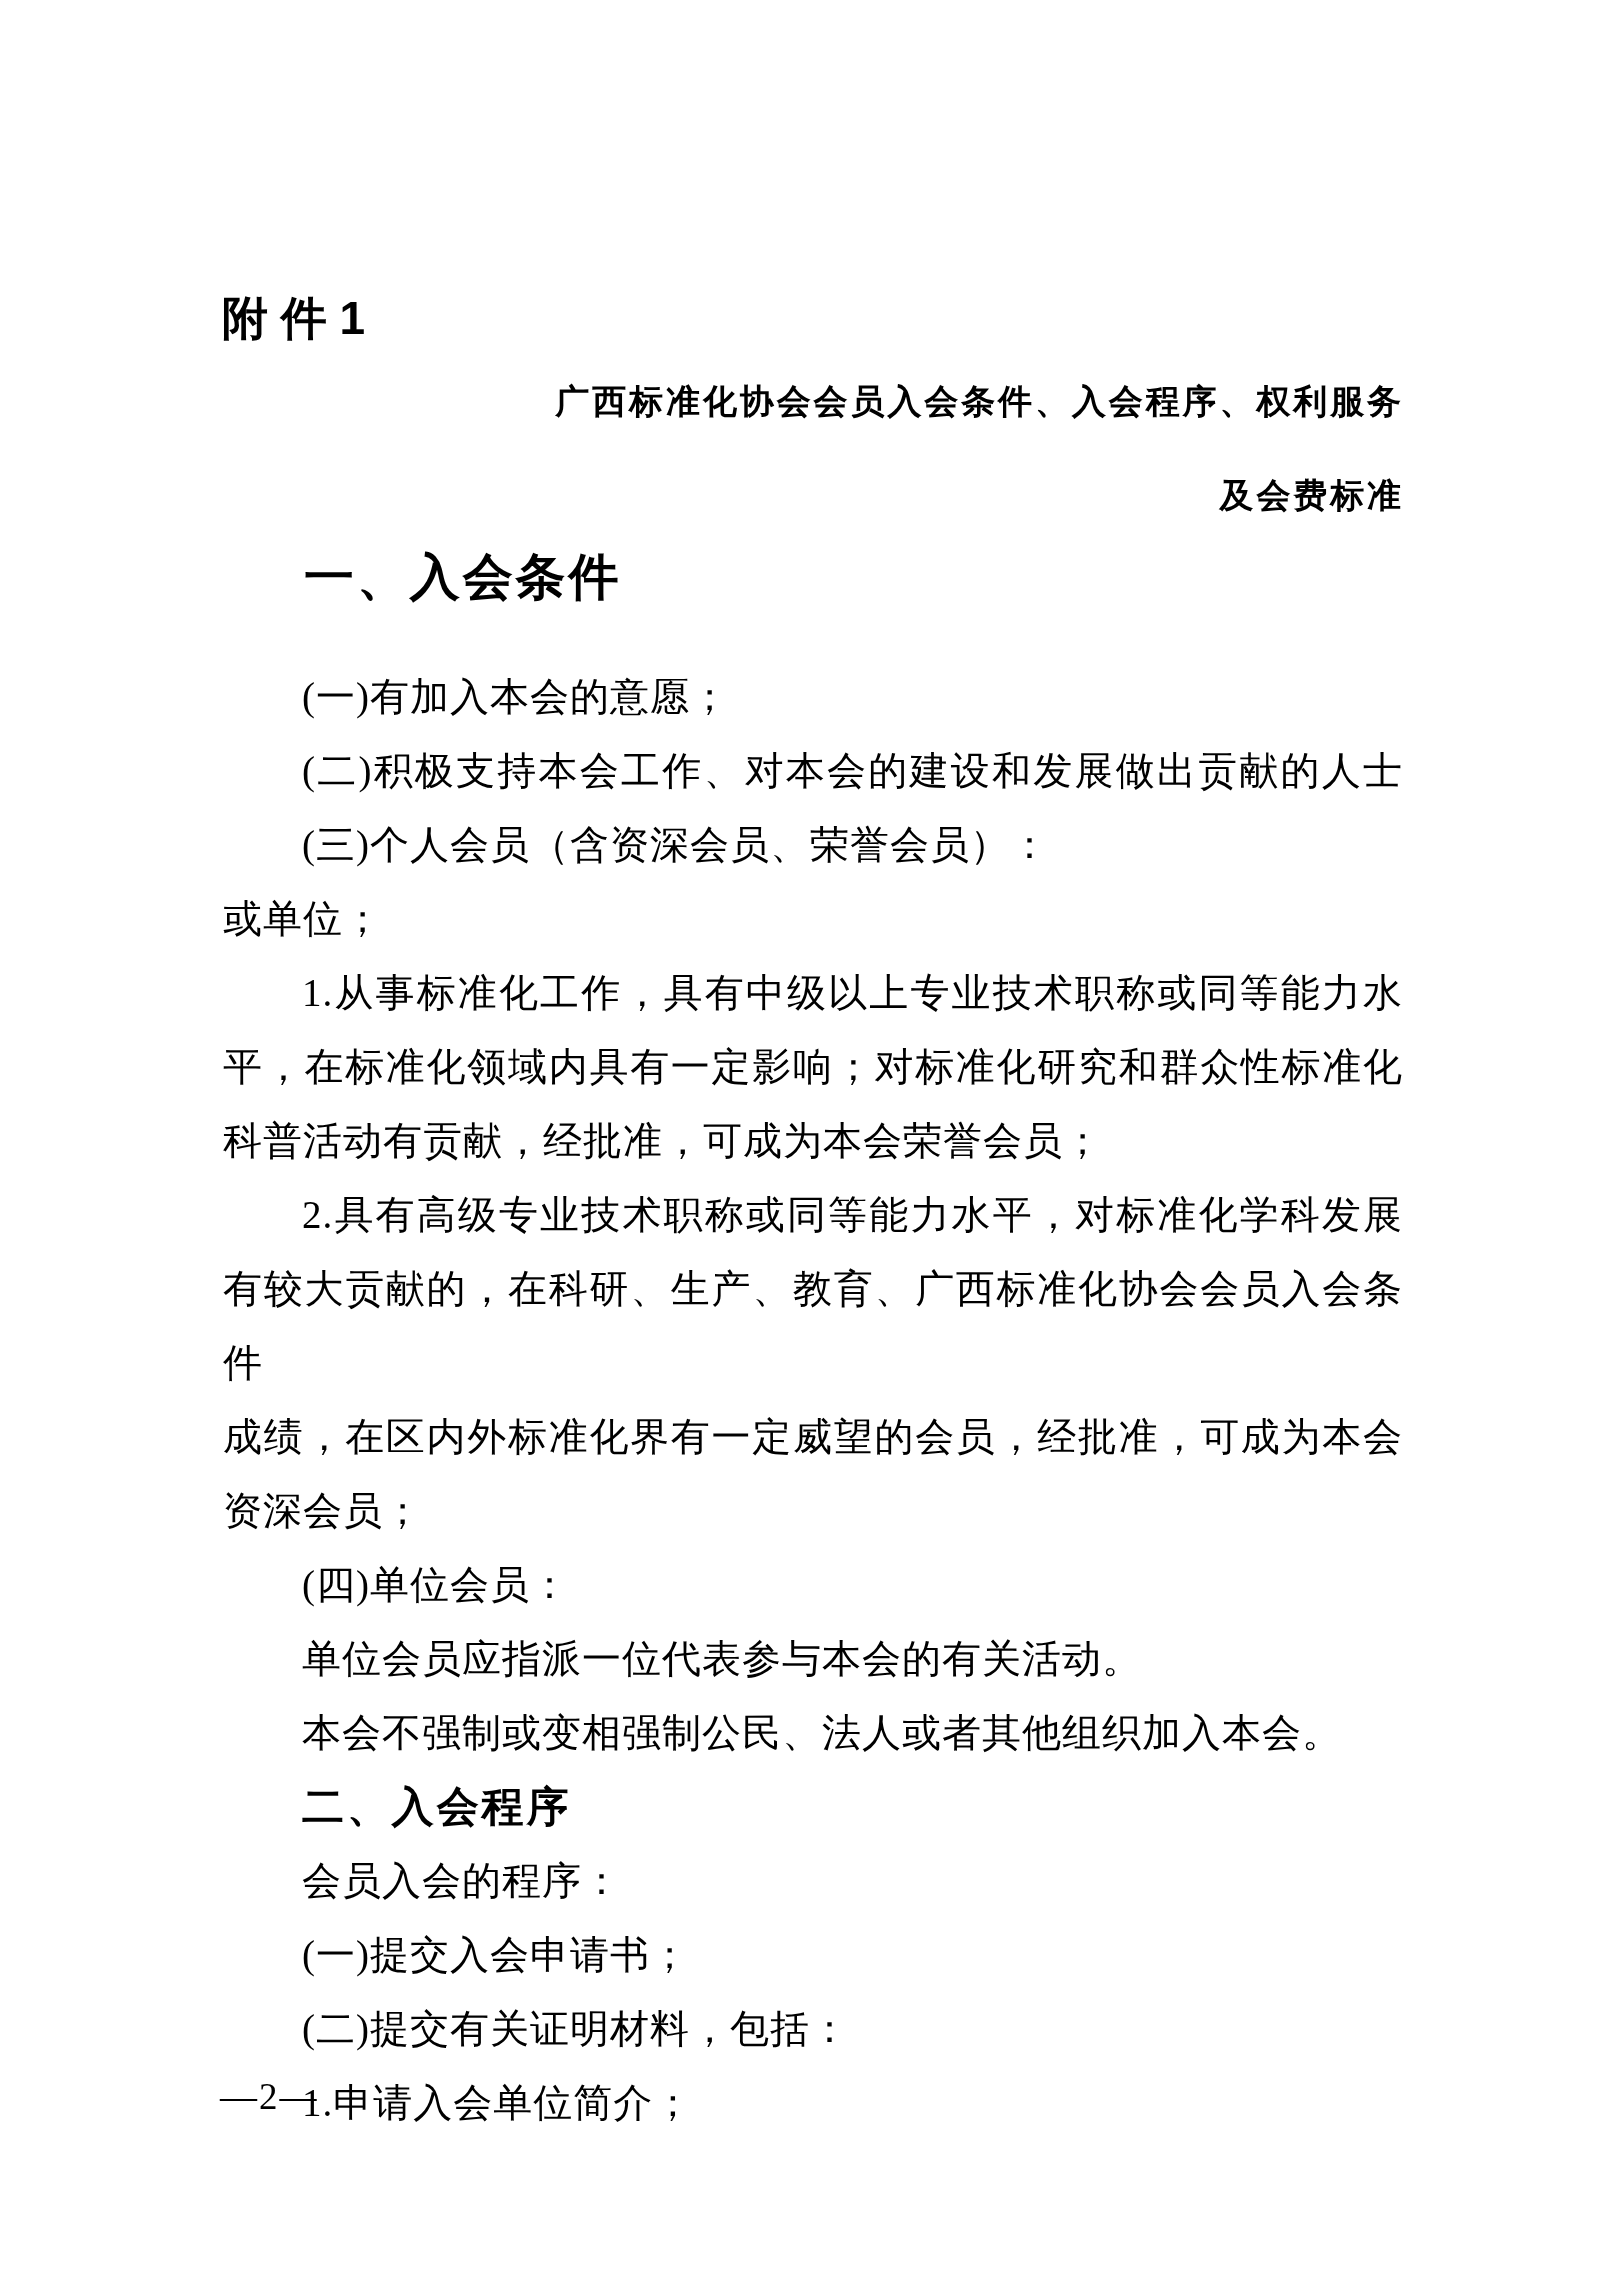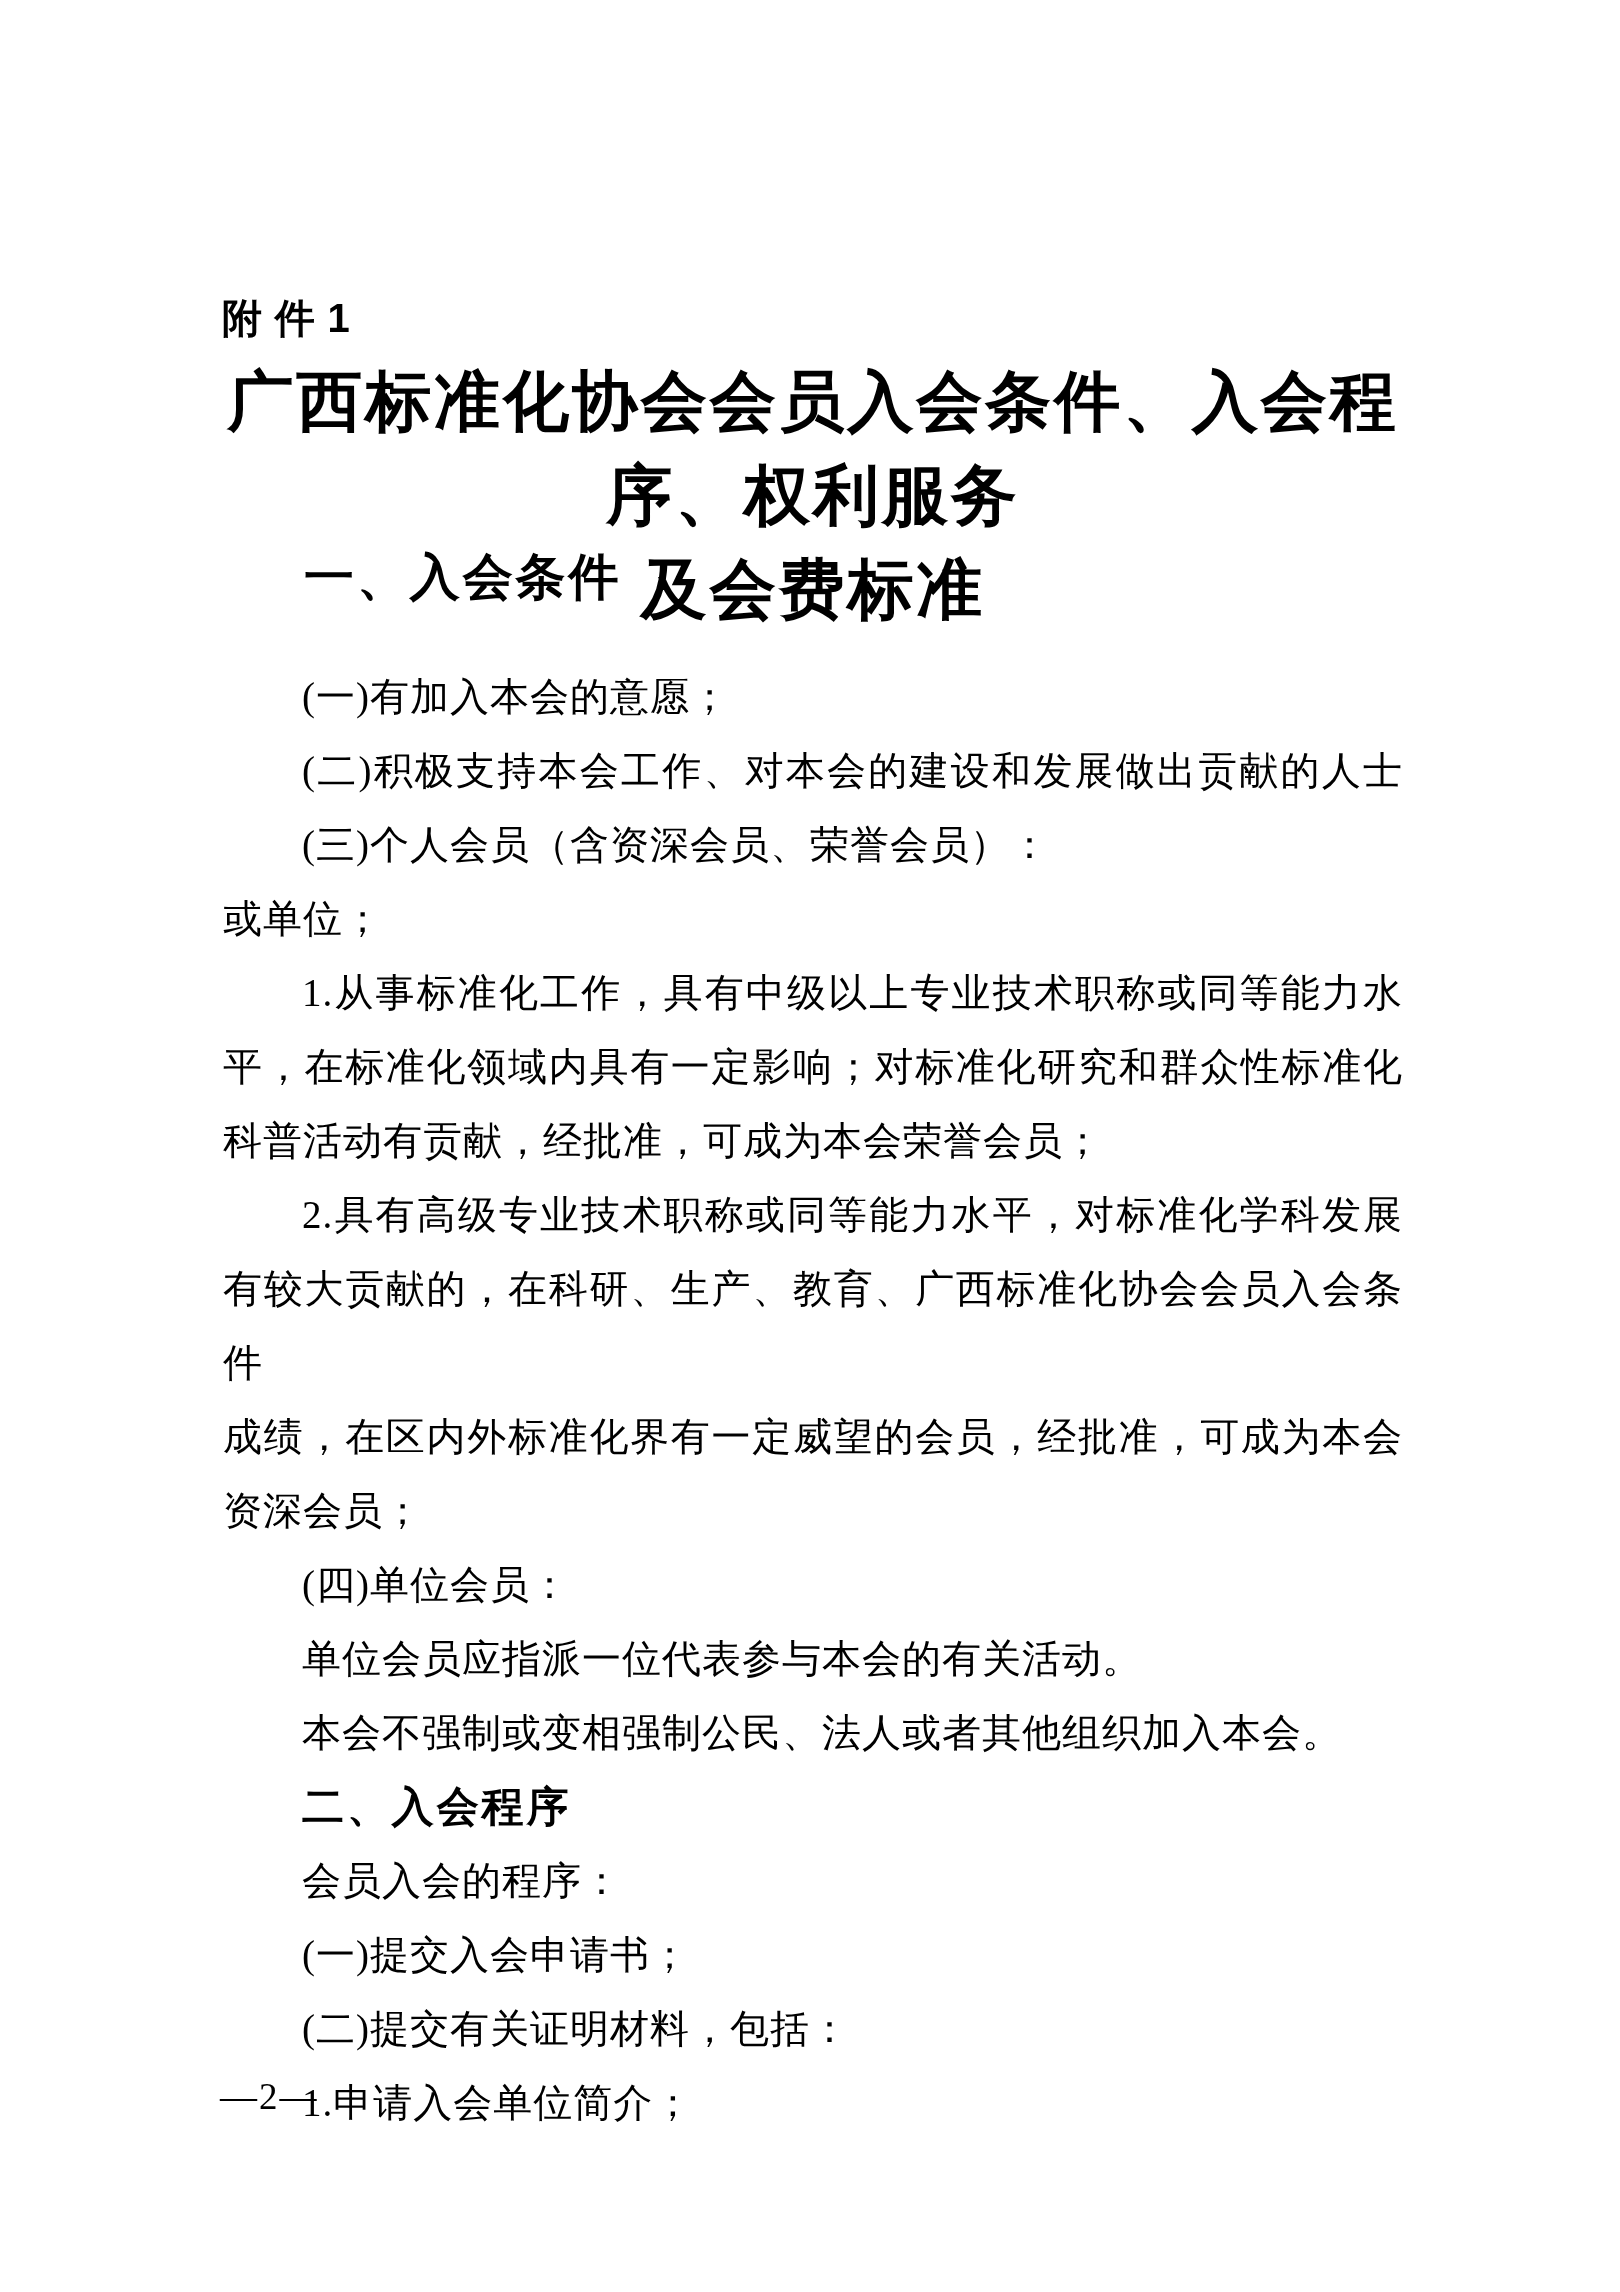--- a/index.html
+++ b/index.html
@@ -15,34 +15,34 @@
     color: #000000;
     overflow: hidden;
     margin: 0 auto;
   }
   .attachment {
     position: absolute;
     left: 222px;
     top: 296px;
     font-family: "Liberation Sans", sans-serif;
     font-weight: bold;
-    font-size: 40px;
+    font-size: 46px;
     line-height: 45px;
     letter-spacing: 12.7px;
     white-space: nowrap;
   }
   .doc-title {
     position: absolute;
     left: 222px;
     top: 355px;
     width: 1182px;
-    text-align: center;
+    text-align: right;
     font-family: "Liberation Serif", serif;
     font-weight: bold;
-    font-size: 66px;
+    font-size: 34px;
     line-height: 94px;
     letter-spacing: 2.9px;
   }
   .section-heading-1 {
     position: absolute;
     left: 304px;
     top: 549px;
     font-family: "Liberation Sans", sans-serif;
     font-weight: bold;
     font-size: 50px;

